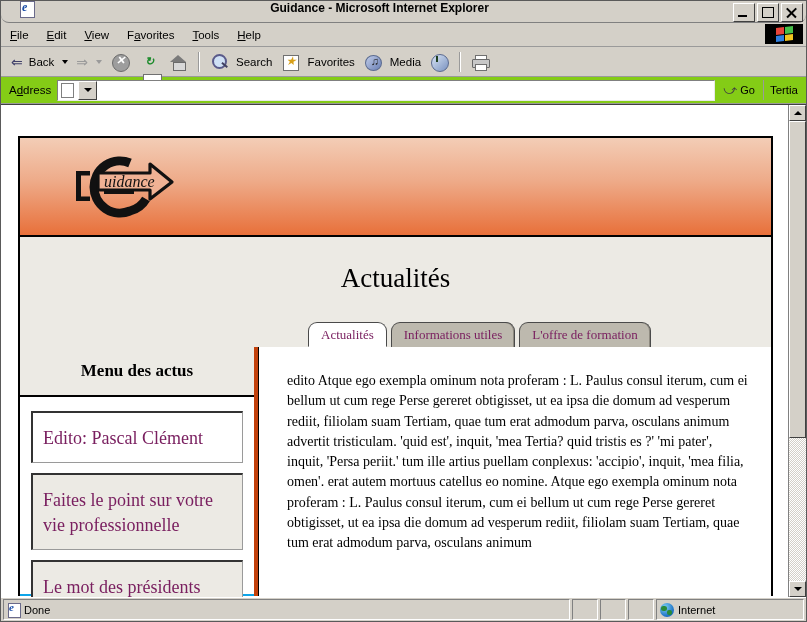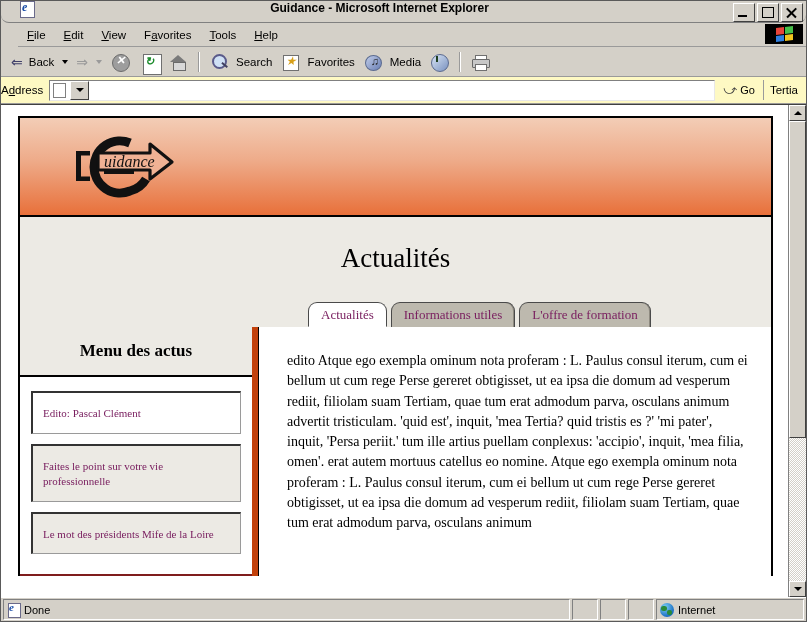--- a/index.html
+++ b/index.html
@@ -62,21 +62,20 @@
   .btn-close .x1{transform:rotate(45deg);}
   .btn-close .x2{transform:rotate(-45deg);}
 
   
   .menubar{
     height:23px;min-height:23px;
     background:#d4d0c8;
     display:flex;align-items:center;
     border-bottom:1px solid #9a9a9a;
     position:relative;
-    margin-left:17px;
   }
   .menu-item{
     padding:3px 9px;font-size:11.5px;color:#000;cursor:default;
     font-family:"Liberation Sans",sans-serif;
   }
   .menu-item u{text-decoration:underline;}
   .menu-logo{
     position:absolute;right:3px;top:1px;
     width:38px;height:20px;background:#000;
     display:flex;align-items:center;justify-content:center;
@@ -136,23 +135,24 @@
      background:linear-gradient(135deg,#d8e4f4,#7a92c0);border:1px solid #5a6a90;}
   .ic-hist .ck{position:absolute;left:7px;top:4px;width:2px;height:6px;background:#204020;}
   
   .ic-prn .top{position:absolute;left:5px;top:3px;width:10px;height:4px;background:#fff;border:1px solid #707070;}
   .ic-prn .bod{position:absolute;left:2px;top:7px;width:16px;height:7px;background:#c8c8c8;border:1px solid #6a6a6a;border-radius:1px;}
   .ic-prn .out{position:absolute;left:5px;top:12px;width:10px;height:5px;background:#fff;border:1px solid #707070;}
 
   
   .addrbar{
     height:26px;min-height:26px;
-    background:#fef9c3;
+    background:#84cc16;
     display:flex;align-items:center;
     border-bottom:1px solid #9a9a9a;
+    padding-left:8px;
   }
   .addr-label{font-size:11.5px;color:#000;margin-right:6px;}
   .addr-input{
     flex:1;height:19px;background:#fff;
     border-top:1px solid #808080;border-left:1px solid #808080;
     border-right:1px solid #e8e8e8;border-bottom:1px solid #e8e8e8;
     display:flex;align-items:center;position:relative;
   }
   .addr-docicon{width:11px;height:13px;background:#fff;border:1px solid #808080;margin:0 4px 0 3px;flex:0 0 auto;}
   .addr-text{font-size:11.5px;color:#000;white-space:nowrap;overflow:hidden;flex:1;}
@@ -172,20 +172,21 @@
   
   .viewport{
     flex:1;position:relative;background:#ffffff;
     border-top:1px solid #404040;
     display:flex;overflow:hidden;
   }
   .page{
     flex:1;position:relative;background:#ffffff;overflow:hidden;
     padding:11px 0 8px 17px;
     box-sizing:border-box;
+    margin-top:20px;
   }
   
   .banner{
     width:755px;height:101px;box-sizing:border-box;
     border:2px solid #000;
     background:linear-gradient(180deg,#f3cdb6 0%,#eeaa88 45%,#e8703a 100%);
     display:flex;align-items:center;position:relative;
   }
   .logo{width:110px;height:64px;position:relative;margin-left:48px;flex:0 0 auto;}
   .brand{
@@ -229,41 +230,41 @@
   
   .main-row{
     width:755px;box-sizing:border-box;
     border-left:2px solid #000;border-right:2px solid #000;
     display:flex;
     height:249px;
     background:#eceae4;
   }
   .sidebar{
     width:238px;flex:0 0 auto;box-sizing:border-box;
-    background:#7f1d1d;
-    border-right:6px solid #c2410c;
+    background:#0ea5e9;
+    border-right:4px solid #c2410c;
     padding:0;
   }
   .menu-head{
     height:50px;box-sizing:border-box;
     border-bottom:2px solid #000;
     display:flex;align-items:center;justify-content:center;
     background:#eceae4;
   }
   .menu-head span{
     font-family:"Liberation Serif",serif;font-size:17px;font-weight:bold;color:#000;
   }
   .menu-list{padding:14px 11px 0 11px;background:#ffffff;height:197px;box-sizing:border-box;}
   .menu-entry{
     box-sizing:border-box;
     border-top:2px solid #333;border-left:2px solid #333;
     border-right:1px solid #9a9a9a;border-bottom:1px solid #9a9a9a;
     background:#eceae4;
     padding:13px 10px 12px 10px;margin-bottom:10px;
-    font-family:"Liberation Serif",serif;font-size:11px;color:#7a2060;
+    font-family:"Liberation Serif",serif;font-size:18px;color:#7a2060;
     line-height:1.35;
   }
   .menu-entry.sel{background:#ffffff;}
 
   .content{
     flex:1;box-sizing:border-box;
     background:#ffffff;
     border-left:1px solid #000;
     padding:24px 22px 0 28px;
   }

